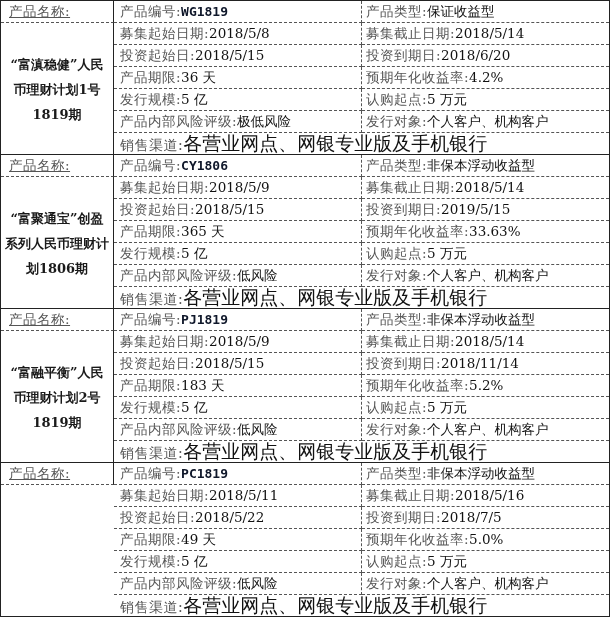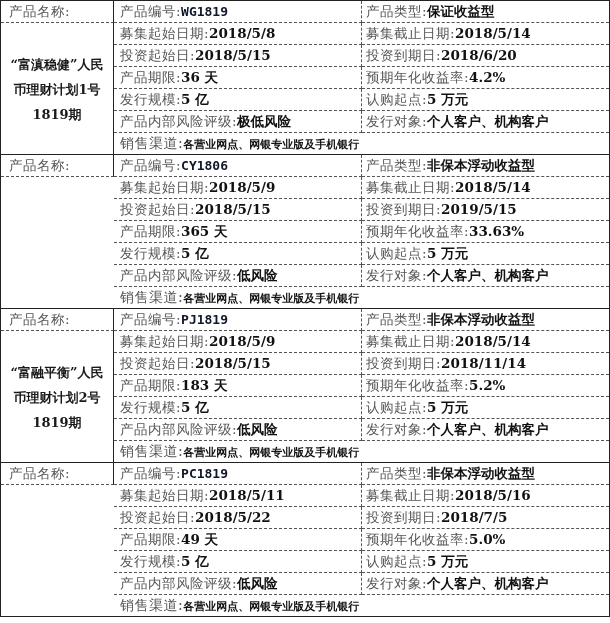--- a/index.html
+++ b/index.html
@@ -1,28 +1,28 @@
 <!DOCTYPE html>
 <html><head>
   <meta charset="utf-8">
   <style>
     html, body { margin: 0; padding: 0; background: #ffffff; }
     body { width: 610px; height: 623px; overflow: hidden; font-family: "DejaVu Serif", "Liberation Serif", serif; color: #1a1a1a; }
     .sheet { position: absolute; left: 0; top: 0; width: 608px; border: 1px solid #222; border-top: none; }
     .block { display: grid; grid-template-columns: 113px 248px 247px; grid-template-rows: 22px repeat(5, 22px) 23px; border-top: 1px solid #222; height: 154px; box-sizing: border-box; }
     .cell { font-size: 13.5px; line-height: 21px; padding-left: 6px; white-space: nowrap; overflow: hidden; box-sizing: border-box; }
     .lbl { color: #555; font-weight: normal; letter-spacing: 0.5px; }
-    .val { color: #111; font-weight: bold; }
+    .val { color: #111; font-weight: normal; }
     .red { color: #0f172a; font-weight: bold; font-family: "DejaVu Sans Mono", "Liberation Mono", monospace; font-size: 13px; }
-    .name-label { grid-column: 1; grid-row: 1; border-right: 1px solid #222; border-bottom: 1px dashed #555; padding-left: 8px; }
+    .name-label { grid-column: 1; grid-row: 1; border-right: 1px solid #222; border-bottom: 1px dashed #555; padding-left: 8px; text-decoration: underline; }
     .name-body { grid-column: 1; grid-row: 2 / span 6; border-right: 1px solid #222; display: flex; align-items: center; justify-content: center; text-align: center; font-weight: bold; font-size: 13px; line-height: 25px; white-space: normal; padding: 0 4px; }
     .mid { grid-column: 2; border-right: 1px dashed #555; border-bottom: 1px dashed #555; }
     .rt { grid-column: 3; border-bottom: 1px dashed #555; padding-left: 4px; }
     .channel { grid-column: 2 / span 2; grid-row: 7; font-size: 14px; }
-    .channel .val { font-size: 11px; }
+    .channel .val { font-size: 19px; }
   </style>
 </head>
 <body>
 
 <div class="sheet">
 
   <div class="block">
     <div class="cell name-label lbl">产品名称:</div>
     <div class="cell name-body">“富滇稳健”人民币理财计划1号1819期</div>
     <div class="cell mid" style="grid-row:1"><span class="lbl">产品编号:</span><span class="red">WG1819</span></div>
@@ -35,20 +35,21 @@
     <div class="cell rt" style="grid-row:4"><span class="lbl">预期年化收益率:</span><span class="val">4.2%</span></div>
     <div class="cell mid" style="grid-row:5"><span class="lbl">发行规模:</span><span class="val">5 亿</span></div>
     <div class="cell rt" style="grid-row:5"><span class="lbl">认购起点:</span><span class="val">5 万元</span></div>
     <div class="cell mid" style="grid-row:6"><span class="lbl">产品内部风险评级:</span><span class="val">极低风险</span></div>
     <div class="cell rt" style="grid-row:6"><span class="lbl">发行对象:</span><span class="val">个人客户、机构客户</span></div>
     <div class="cell channel"><span class="lbl">销售渠道:</span><span class="val">各营业网点、网银专业版及手机银行</span></div>
   </div>
 
   <div class="block">
     <div class="cell name-label lbl">产品名称:</div>
+    <div class="cell name-body">“富聚通宝”创盈系列人民币理财计划1806期</div>
     <div class="cell mid" style="grid-row:1"><span class="lbl">产品编号:</span><span class="red">CY1806</span></div>
     <div class="cell rt" style="grid-row:1"><span class="lbl">产品类型:</span><span class="val">非保本浮动收益型</span></div>
     <div class="cell mid" style="grid-row:2"><span class="lbl">募集起始日期:</span><span class="val">2018/5/9</span></div>
     <div class="cell rt" style="grid-row:2"><span class="lbl">募集截止日期:</span><span class="val">2018/5/14</span></div>
     <div class="cell mid" style="grid-row:3"><span class="lbl">投资起始日:</span><span class="val">2018/5/15</span></div>
     <div class="cell rt" style="grid-row:3"><span class="lbl">投资到期日:</span><span class="val">2019/5/15</span></div>
     <div class="cell mid" style="grid-row:4"><span class="lbl">产品期限:</span><span class="val">365 天</span></div>
     <div class="cell rt" style="grid-row:4"><span class="lbl">预期年化收益率:</span><span class="val">33.63%</span></div>
     <div class="cell mid" style="grid-row:5"><span class="lbl">发行规模:</span><span class="val">5 亿</span></div>
     <div class="cell rt" style="grid-row:5"><span class="lbl">认购起点:</span><span class="val">5 万元</span></div>

